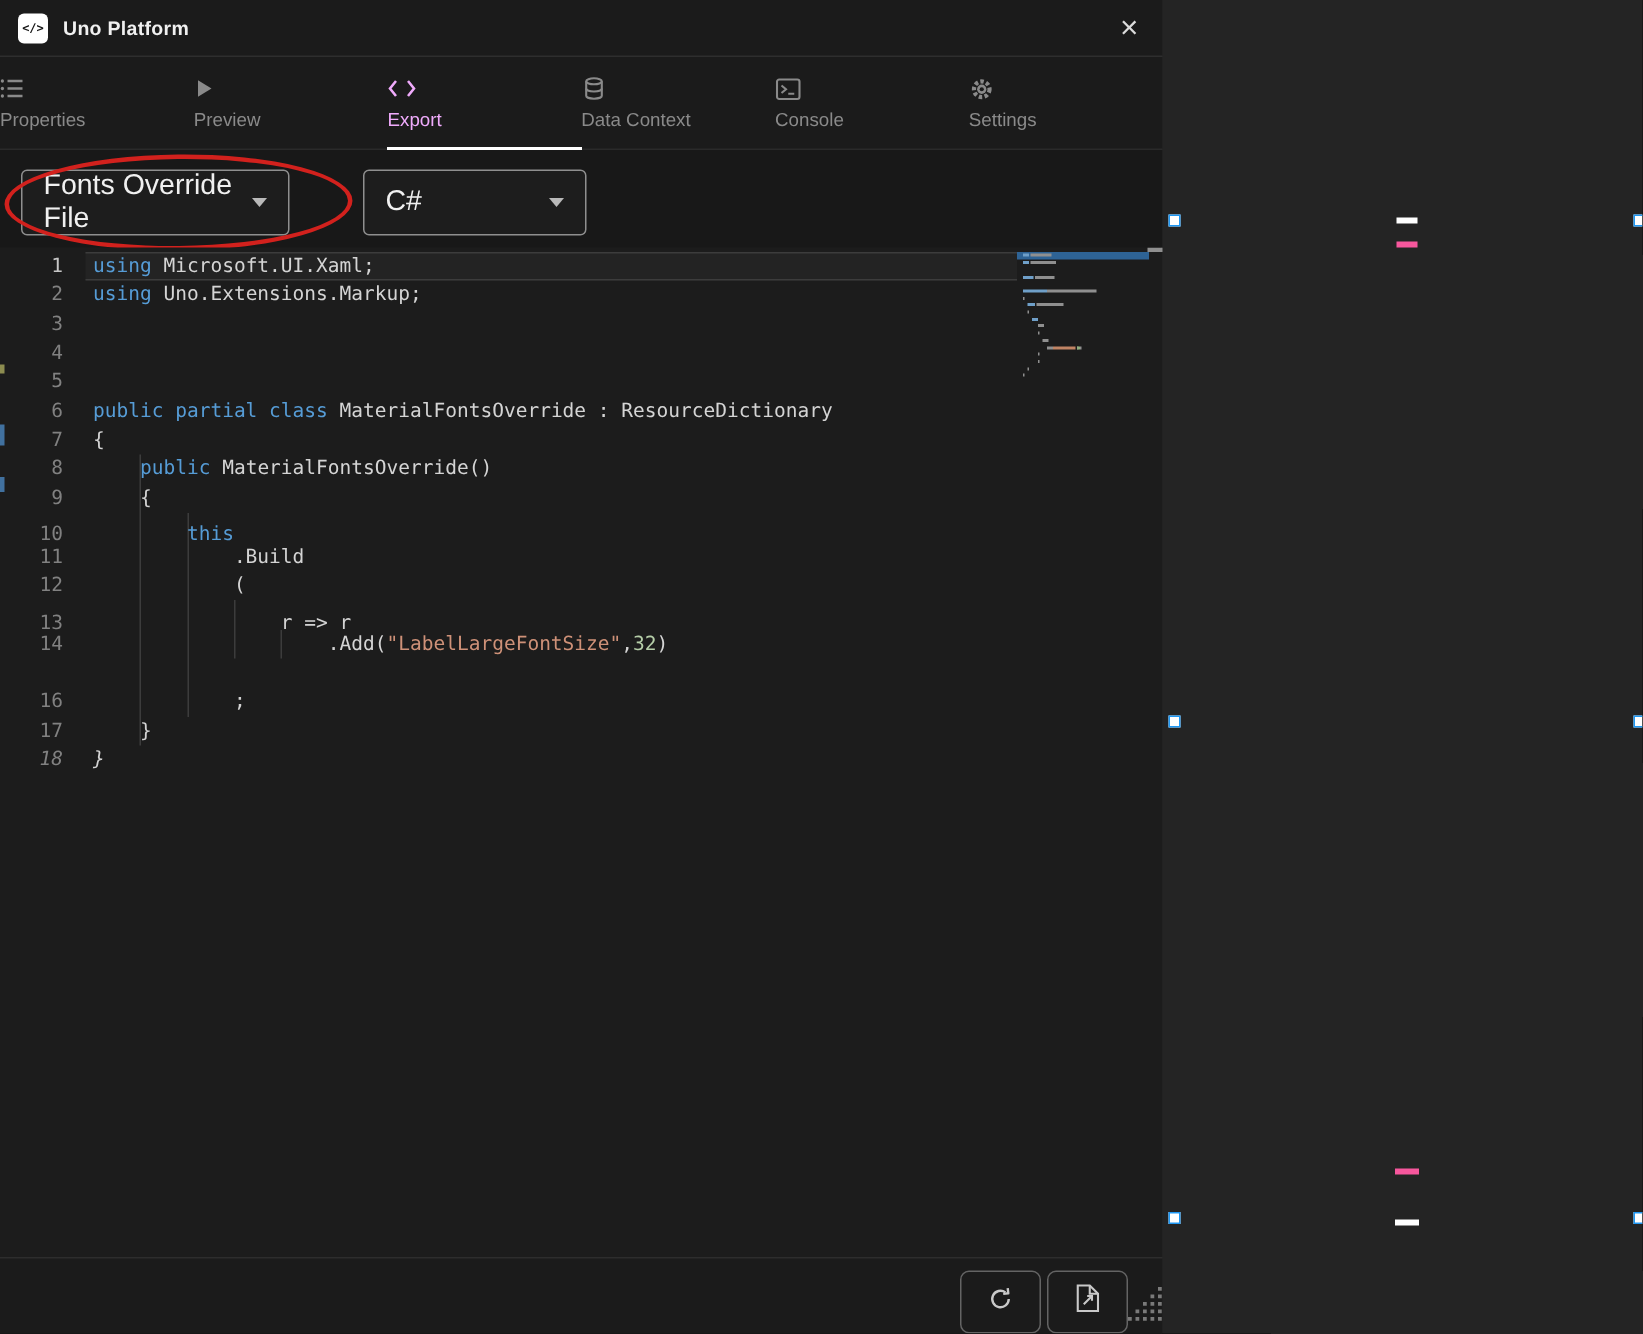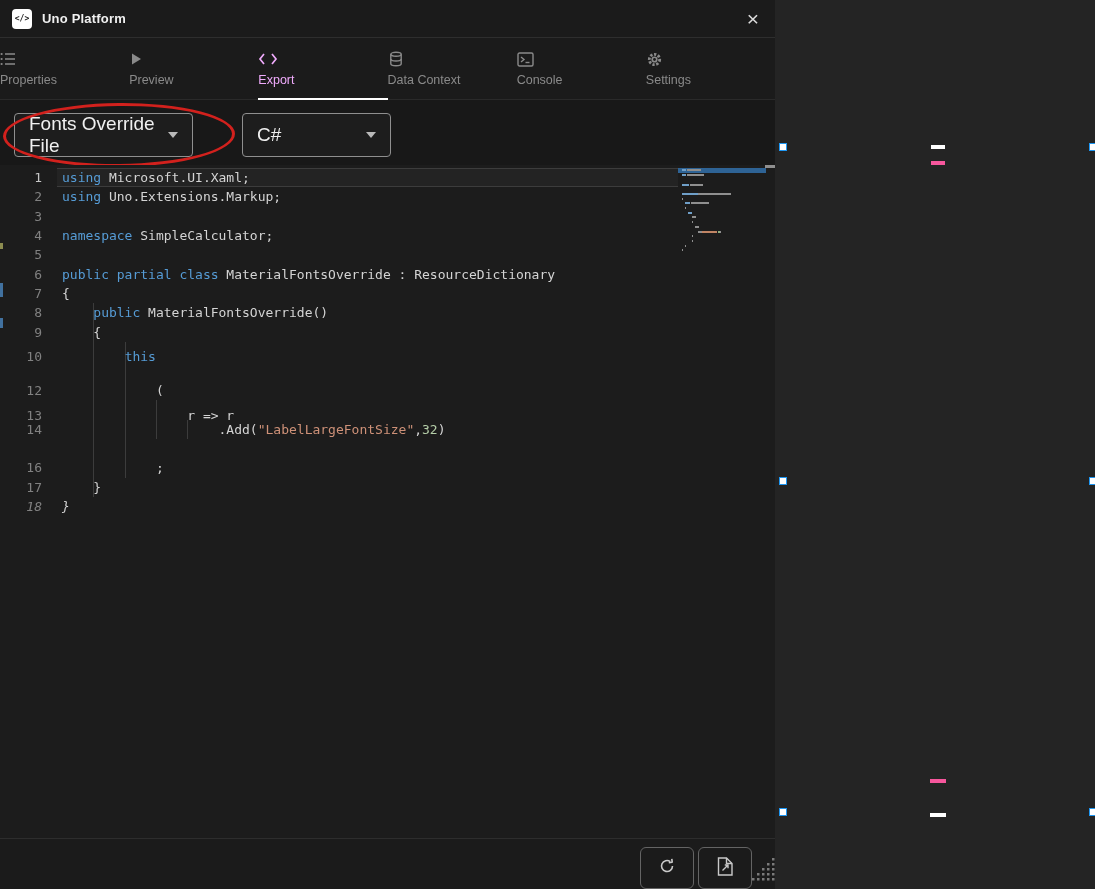--- a/index.html
+++ b/index.html
@@ -144,21 +144,20 @@
         <div class="code-line" style="top: 22.35px;">
           <span class="lnum">2</span>
           <span class="lcode"><span class="tok-kw">using</span><span class="tok-pl"> Uno.Extensions.Markup;</span></span>
         </div>
         <div class="code-line" style="top: 41.7px;">
           <span class="lnum">3</span>
           <span class="lcode"></span>
         </div>
         <div class="code-line" style="top: 61.05px;">
           <span class="lnum">4</span>
-          <span class="lcode"><span class="tok-kw">namespace</span><span class="tok-pl"> SimpleCalculator;</span></span>
         </div>
         <div class="code-line" style="top: 80.4px;">
           <span class="lnum">5</span>
           <span class="lcode"></span>
         </div>
         <div class="code-line" style="top: 99.75px;">
           <span class="lnum">6</span>
           <span class="lcode"><span class="tok-kw">public partial class</span><span class="tok-pl"> MaterialFontsOverride : ResourceDictionary</span></span>
         </div>
         <div class="code-line" style="top: 119.1px;">
@@ -169,20 +168,24 @@
           <span class="lnum">8</span>
           <span class="lcode"><span class="tok-pl">    </span><span class="tok-kw">public</span><span class="tok-pl"> MaterialFontsOverride()</span></span>
         </div>
         <div class="code-line" style="top: 157.8px;">
           <span class="lnum">9</span>
           <span class="lcode"><span class="tok-pl">    {</span></span>
         </div>
         <div class="code-line" style="top: 182px;">
           <span class="lnum">10</span>
           <span class="lcode"><span class="tok-pl">        </span><span class="tok-kw">this</span></span>
+        </div>
+        <div class="code-line" style="top: 196.5px;">
+          <span class="lnum">11</span>
+          <span class="lcode"><span class="tok-pl">            .Build</span></span>
         </div>
         <div class="code-line" style="top: 215.85px;">
           <span class="lnum">12</span>
           <span class="lcode"><span class="tok-pl">            (</span></span>
         </div>
         <div class="code-line" style="top: 241px;">
           <span class="lnum">13</span>
           <span class="lcode"><span class="tok-pl">                r =&gt; r</span></span>
         </div>
         <div class="code-line" style="top: 254.55px;">

